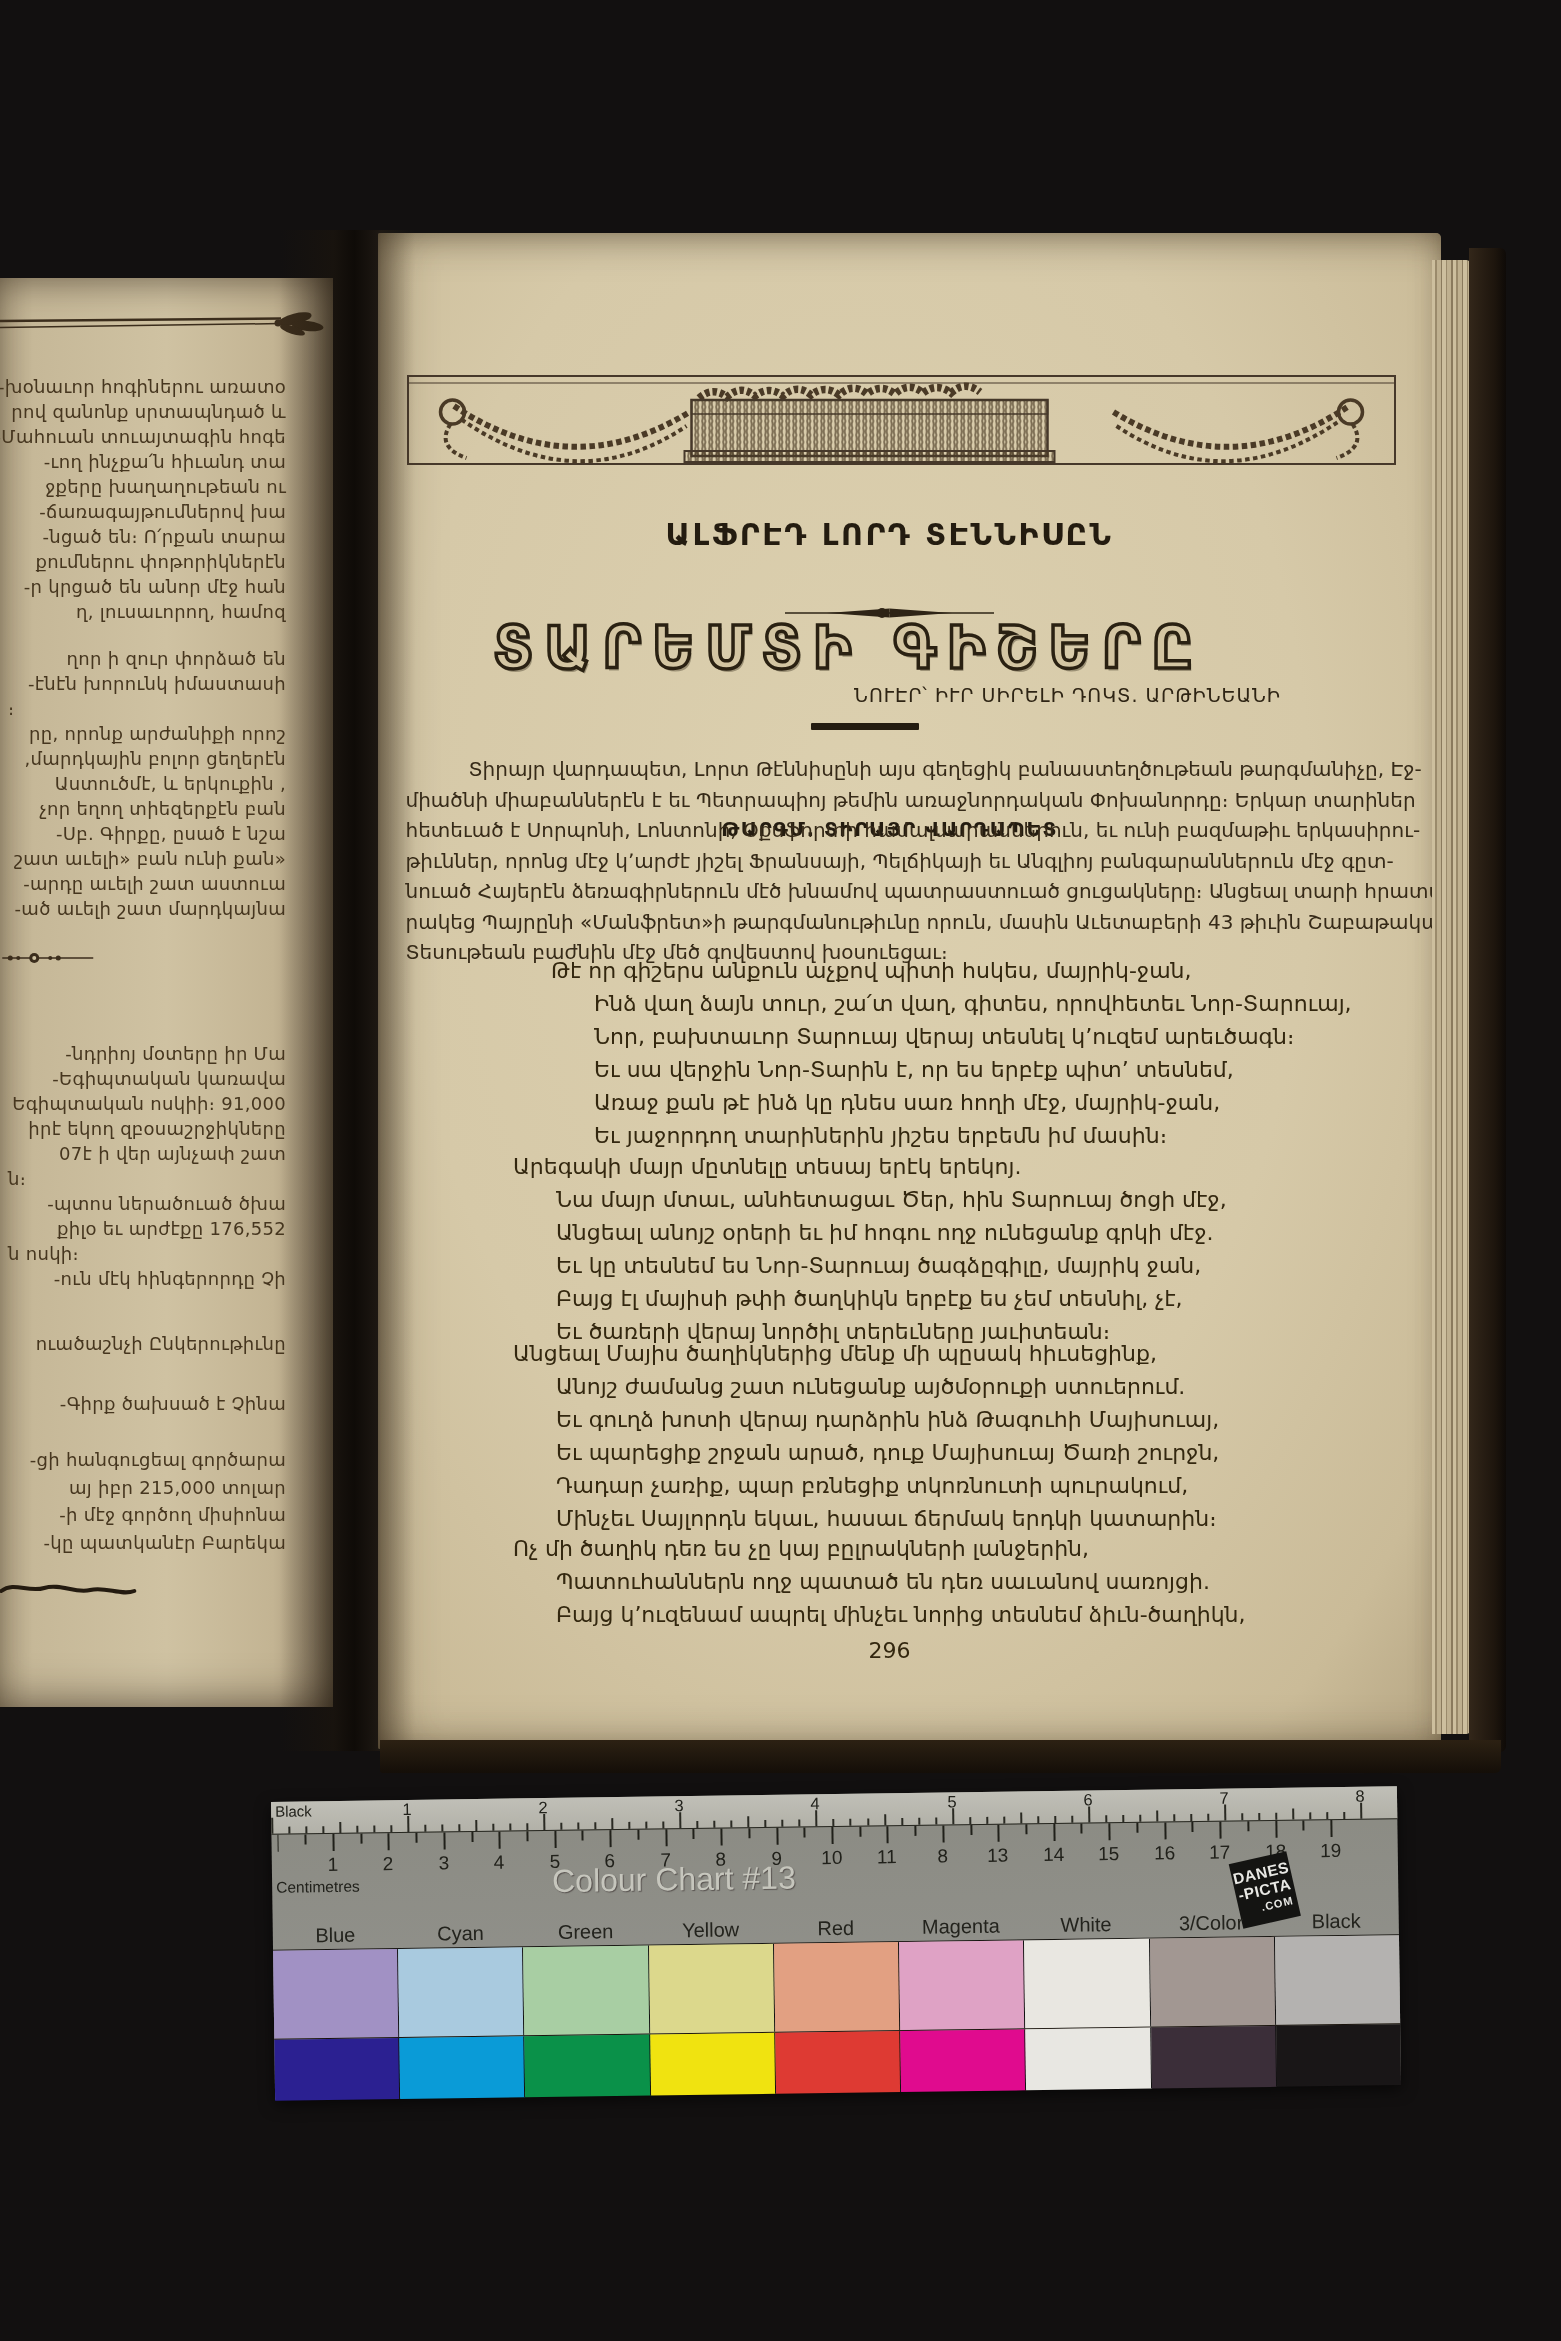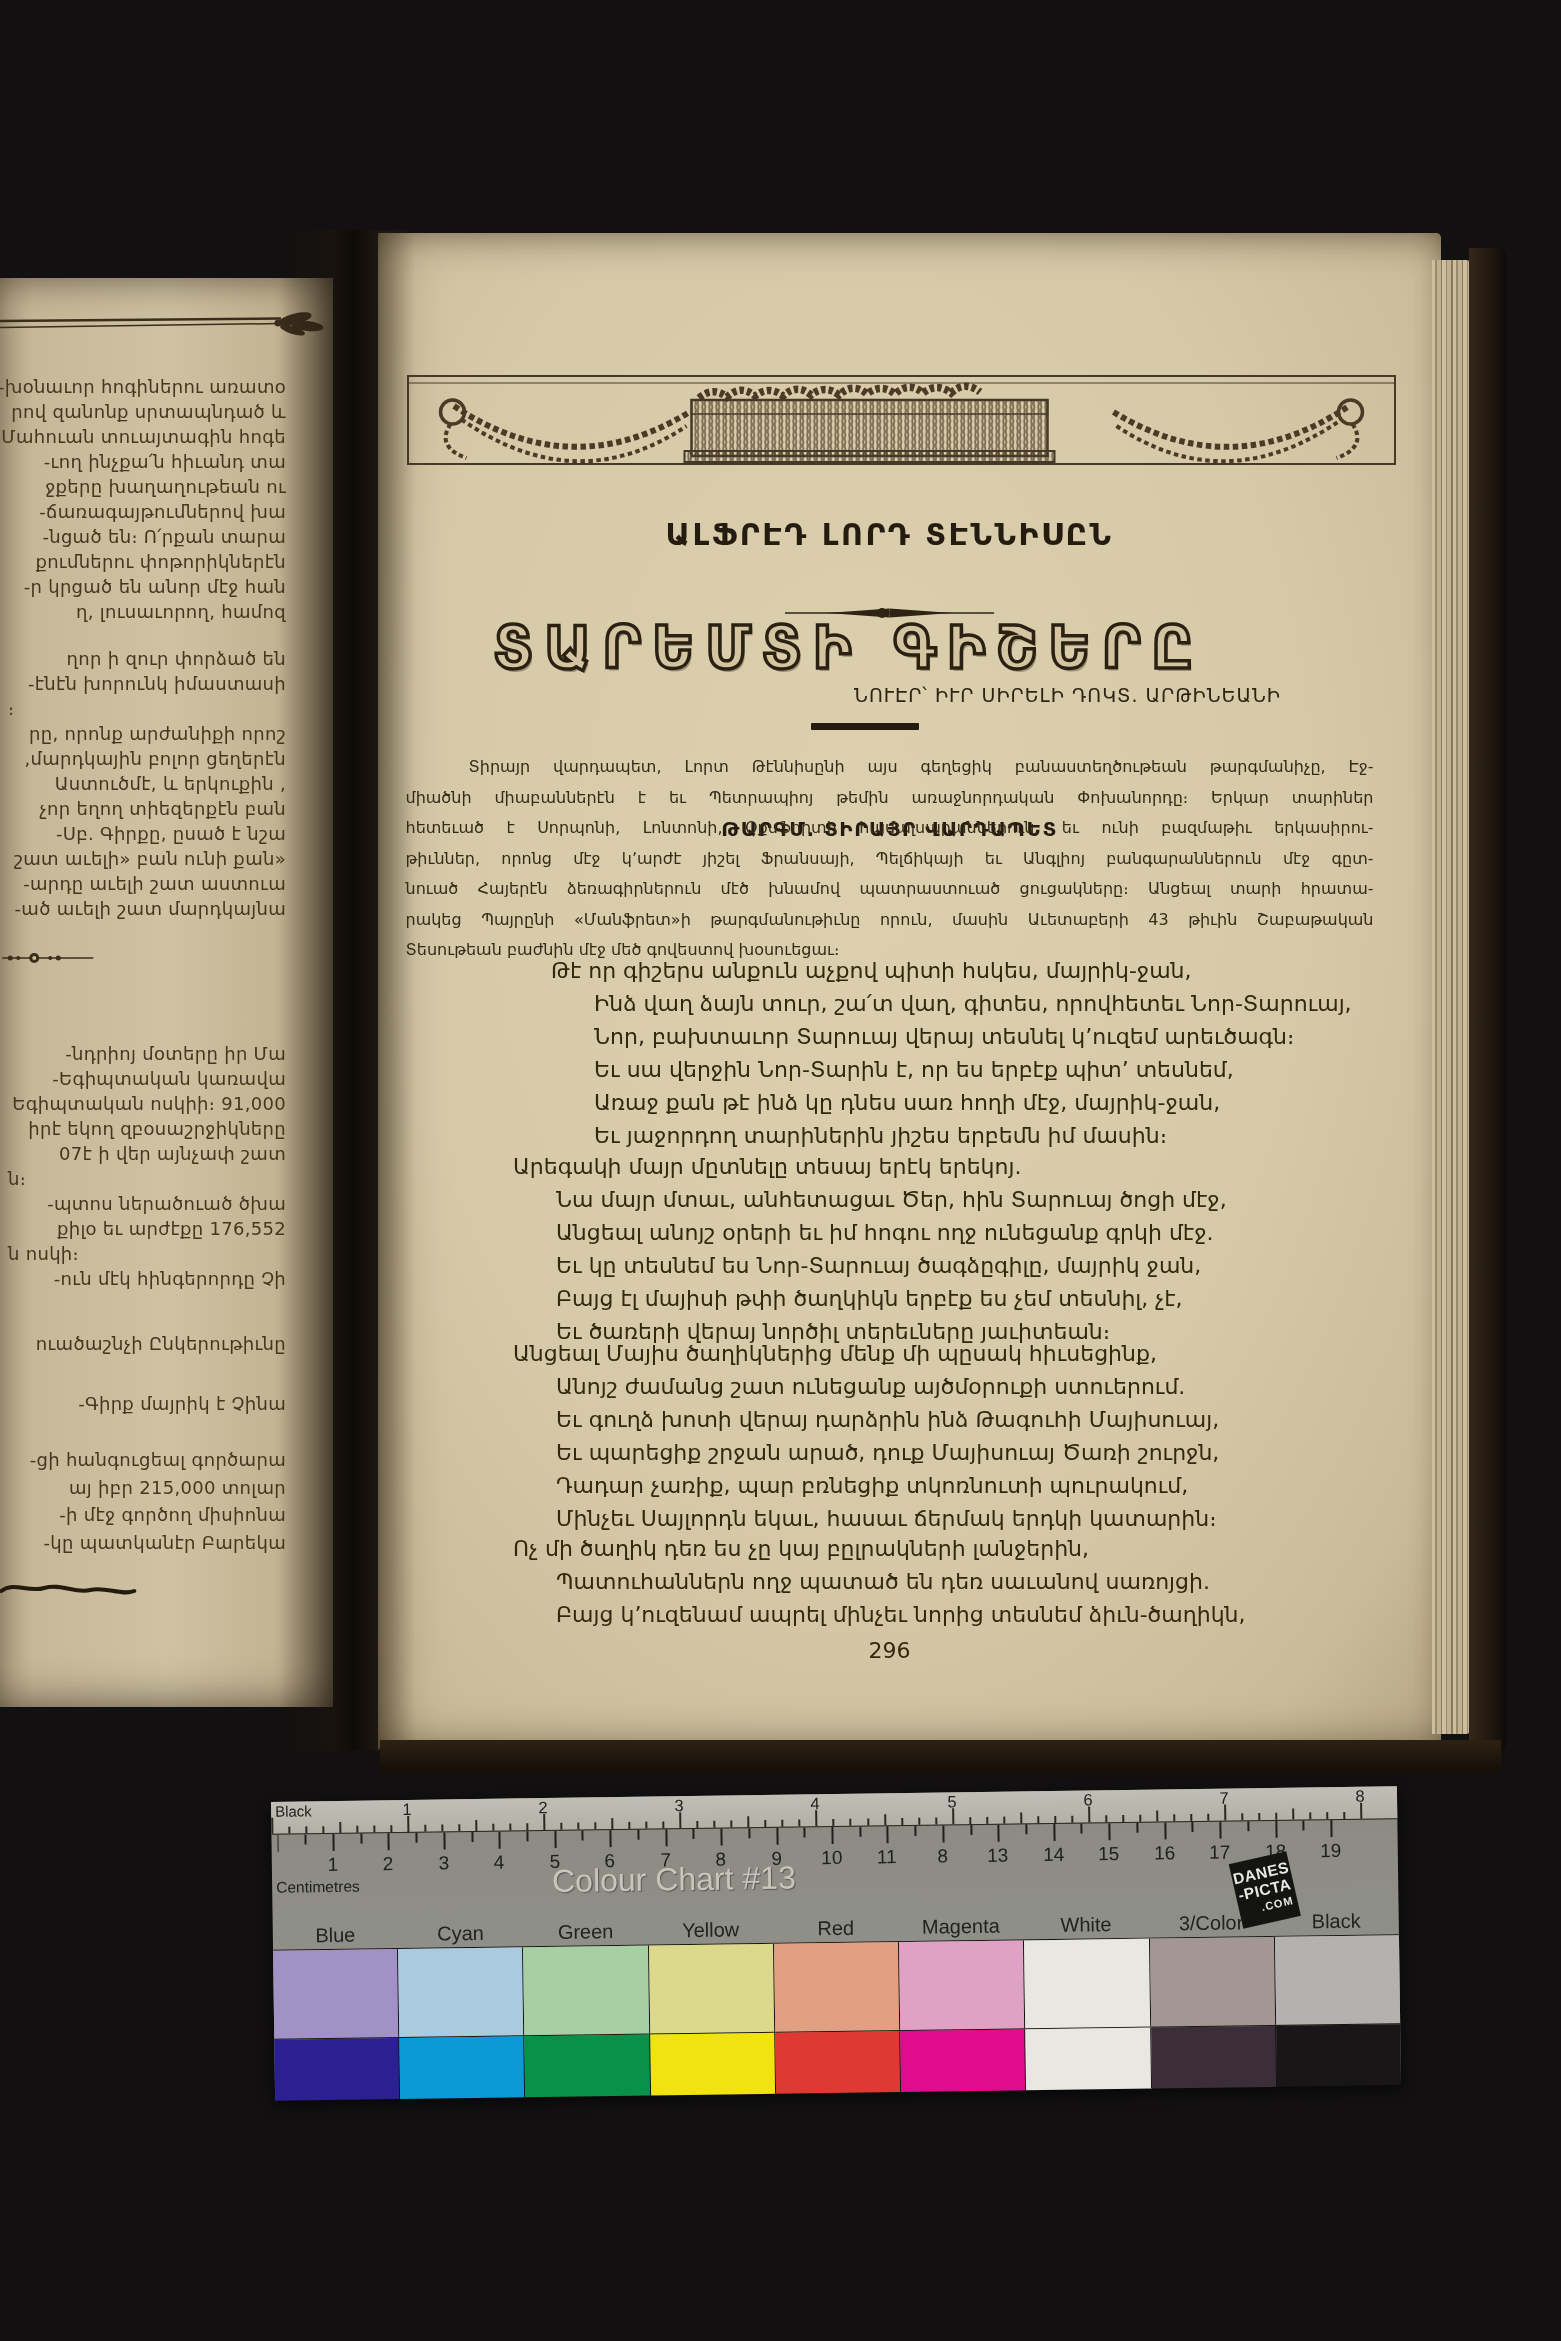--- a/index.html
+++ b/index.html
@@ -44,21 +44,21 @@
   #author-title{left:27.5px;top:284px;width:968px;text-align:center;color:#241c10;
     font-size:30px;font-weight:bold;letter-spacing:2.5px;}
   #title-divider{left:27.5px;top:371px;width:968px;text-align:center;height:20px;}
   #poem-title{left:0;top:381px;width:941px;text-align:center;
     font-size:58px;font-weight:bold;letter-spacing:11px;color:#d3c5a2;
     -webkit-text-stroke:3.5px #2a2112;text-shadow:2px 2.5px 0 rgba(42,33,18,.35);}
   #dedication{top:451px;right:160px;color:#2e2414;font-size:19px;letter-spacing:1px;}
   #short-rule{left:433px;top:490px;width:108px;height:6.5px;background:#241c10;border-radius:1px;}
   #translator{left:27.5px;top:584px;width:968px;text-align:center;color:#241c10;
     font-size:20px;font-weight:bold;letter-spacing:1.5px;}
-  #intro{left:27.5px;top:524px;width:968px;color:#362a18;font-size:16px;}
+  #intro{left:27.5px;top:524px;width:968px;color:#362a18;font-size:20px;}
   .intro-line{height:30.5px;text-align:justify;text-align-last:justify;white-space:nowrap;}
   .intro-line.first{text-indent:63px;}
   .intro-line.last{text-align-last:left;}
   .stanza{left:135px;width:901px;color:#33270f;font-size:22px;}
   .poem-line{height:33px;white-space:nowrap;}
   .poem-line.cont{padding-left:43px;}
   #stanza-0{top:725px;margin-left:38px;} #stanza-1{top:921px;} #stanza-2{top:1108px;} #stanza-3{top:1303px;}
   #page-number{left:27.5px;top:1405px;width:968px;text-align:center;color:#33270f;font-size:22px;}
 
   
@@ -156,21 +156,21 @@
         <div class="lp-line end">ն։</div>
         <div class="lp-line">պտոս ներածուած ծխա-</div>
         <div class="lp-line">176,552 քիլօ եւ արժէքը</div>
         <div class="lp-line end">ն ոսկի։</div>
         <div class="lp-line">ուն մէկ հինգերորդը Չի-</div>
       </div>
     <div class="lp-group abs" id="lp-g3">
         <div class="lp-line">ուածաշնչի Ընկերութիւնը</div>
       </div>
     <div class="lp-group abs" id="lp-g4">
-        <div class="lp-line">Գիրք մայրիկ է Չինա-</div>
+        <div class="lp-line">Գիրք ծախսած է Չինա-</div>
       </div>
     <div class="lp-group abs" id="lp-g5">
         <div class="lp-line">ցի հանգուցեալ գործարա-</div>
         <div class="lp-line">այ իբր 215,000 տոլար</div>
         <div class="lp-line">ի մէջ գործող միսիոնա-</div>
         <div class="lp-line">կը պատկանէր Բարեկա-</div>
       </div>
     <svg id="lp-squiggle" class="abs" viewBox="0 0 275 46">
       <path d="M2,26 C28,6 55,30 88,20 S150,32 180,24 S242,36 268,26" fill="none" stroke="#241b10" stroke-width="8" stroke-linecap="round"></path>
     </svg>

